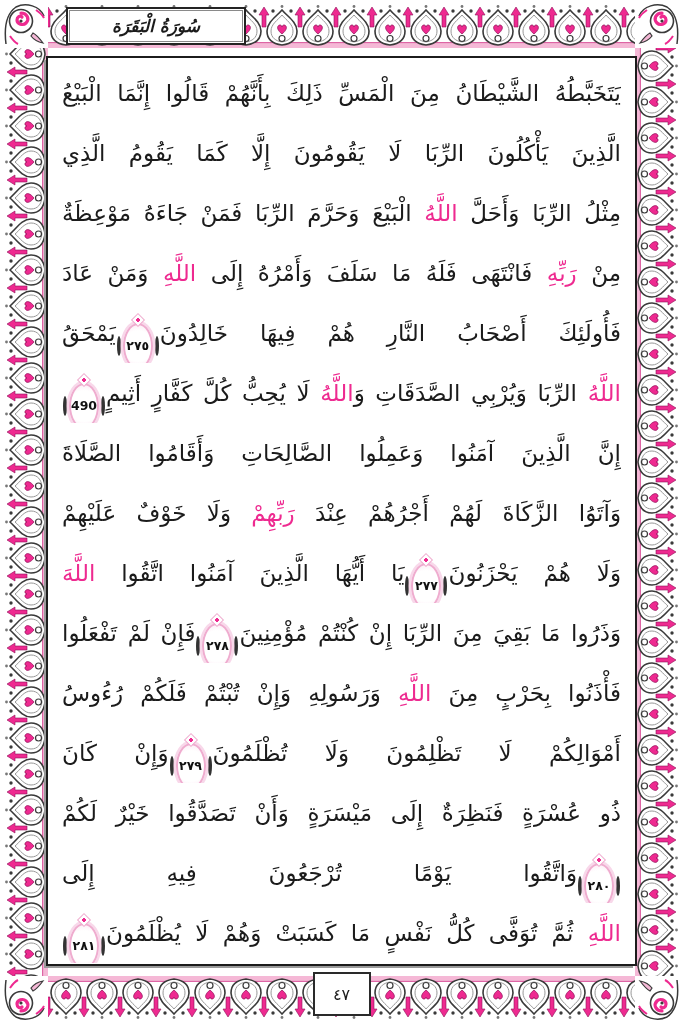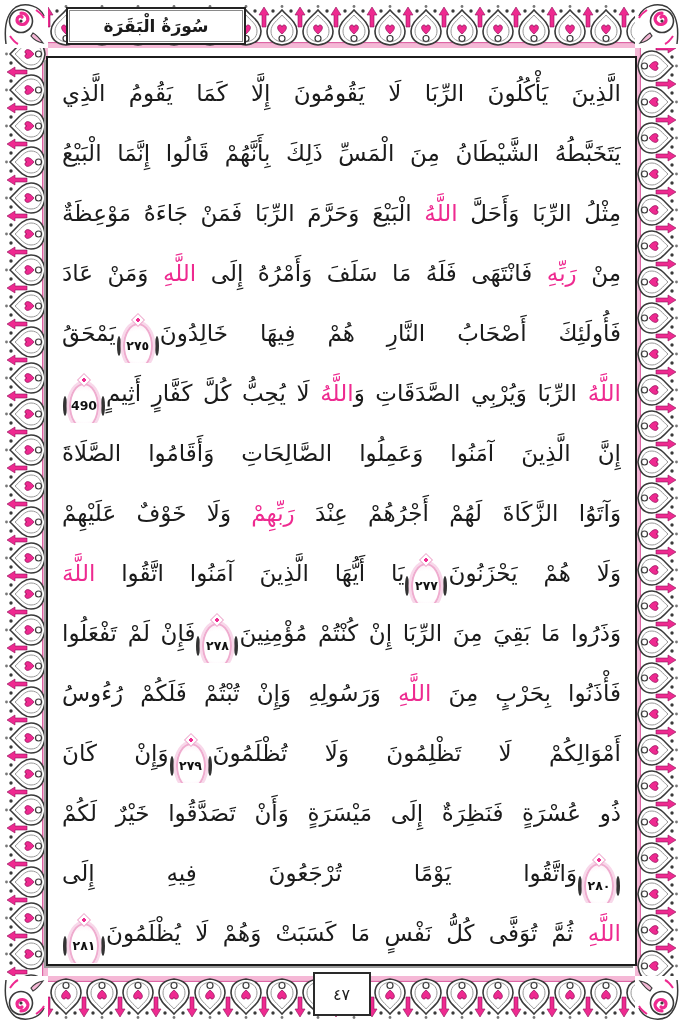--- a/index.html
+++ b/index.html
@@ -29,21 +29,21 @@
   .corner-tl{left:2px;top:2px;}
   .corner-tr{right:2px;top:2px;transform:scaleX(-1);}
   .corner-bl{left:2px;bottom:2px;transform:scaleY(-1);}
   .corner-br{right:2px;bottom:2px;transform:scale(-1,-1);}
 
   
   .header-box{position:absolute;top:7px;height:38px;background:#fff;border:2px solid #242424;
     box-shadow:inset 0 0 0 1px #fff,inset 0 0 0 2px #8a8a8a;
     display:flex;align-items:center;justify-content:center;z-index:5;}
   .header-box span{font-weight:bold;font-size:17px;color:var(--ink);direction:rtl;}
-  .surah-box{left:66px;width:180px;}
+  .surah-box{left:66px;width:180px;font-style:italic;}
   .juz-box{right:66px;width:180px;}
 
   
   .main-frame{position:absolute;left:46px;right:46px;top:56px;bottom:58px;background:#fff;
     border:2px solid #1c1c1c;box-shadow:-3px 3px 0 -1px #9a9a9a;z-index:4;
     padding:5px 14px;}
   .quran-lines{width:100%;height:100%;direction:rtl;}
   .quran-line{height:60px;line-height:60px;font-size:23px;color:var(--ink);
     text-align:justify;text-align-last:justify;overflow:hidden;font-weight:500;}
   .quran-line .accent{color:var(--accent);}
@@ -252,22 +252,22 @@
         <use href="#cornr"></use>
       </svg>
     </div>
 
   <div class="header-box surah-box">
     <span>سُورَةُ الْبَقَرَة</span>
   </div>
 
   <div class="main-frame">
     <div class="quran-lines" id="quran-lines">
+        <div class="quran-line"><span>يَتَخَبَّطُهُ الشَّيْطَانُ مِنَ الْمَسِّ ذَلِكَ بِأَنَّهُمْ قَالُوا إِنَّمَا الْبَيْعُ</span></div>
         <div class="quran-line"><span>الَّذِينَ يَأْكُلُونَ الرِّبَا لَا يَقُومُونَ إِلَّا كَمَا يَقُومُ الَّذِي</span></div>
-        <div class="quran-line"><span>يَتَخَبَّطُهُ الشَّيْطَانُ مِنَ الْمَسِّ ذَلِكَ بِأَنَّهُمْ قَالُوا إِنَّمَا الْبَيْعُ</span></div>
         <div class="quran-line"><span>مِثْلُ الرِّبَا وَأَحَلَّ </span><span class="accent">اللَّهُ</span><span> الْبَيْعَ وَحَرَّمَ الرِّبَا فَمَنْ جَاءَهُ مَوْعِظَةٌ</span></div>
         <div class="quran-line"><span>مِنْ </span><span class="accent">رَبِّهِ</span><span> فَانْتَهَى فَلَهُ مَا سَلَفَ وَأَمْرُهُ إِلَى </span><span class="accent">اللَّهِ</span><span> وَمَنْ عَادَ</span></div>
         <div class="quran-line"><span>فَأُولَئِكَ أَصْحَابُ النَّارِ هُمْ فِيهَا خَالِدُونَ</span><span class="medallion">
             <span>٢٧٥</span>
           </span><span>يَمْحَقُ</span></div>
         <div class="quran-line"><span class="accent">اللَّهُ</span><span> الرِّبَا وَيُرْبِي الصَّدَقَاتِ وَ</span><span class="accent">اللَّهُ</span><span> لَا يُحِبُّ كُلَّ كَفَّارٍ أَثِيمٍ</span><span class="medallion">
             <span>490</span>
           </span></div>
         <div class="quran-line"><span>إِنَّ الَّذِينَ آمَنُوا وَعَمِلُوا الصَّالِحَاتِ وَأَقَامُوا الصَّلَاةَ</span></div>
         <div class="quran-line"><span>وَآتَوُا الزَّكَاةَ لَهُمْ أَجْرُهُمْ عِنْدَ </span><span class="accent">رَبِّهِمْ</span><span> وَلَا خَوْفٌ عَلَيْهِمْ</span></div>

